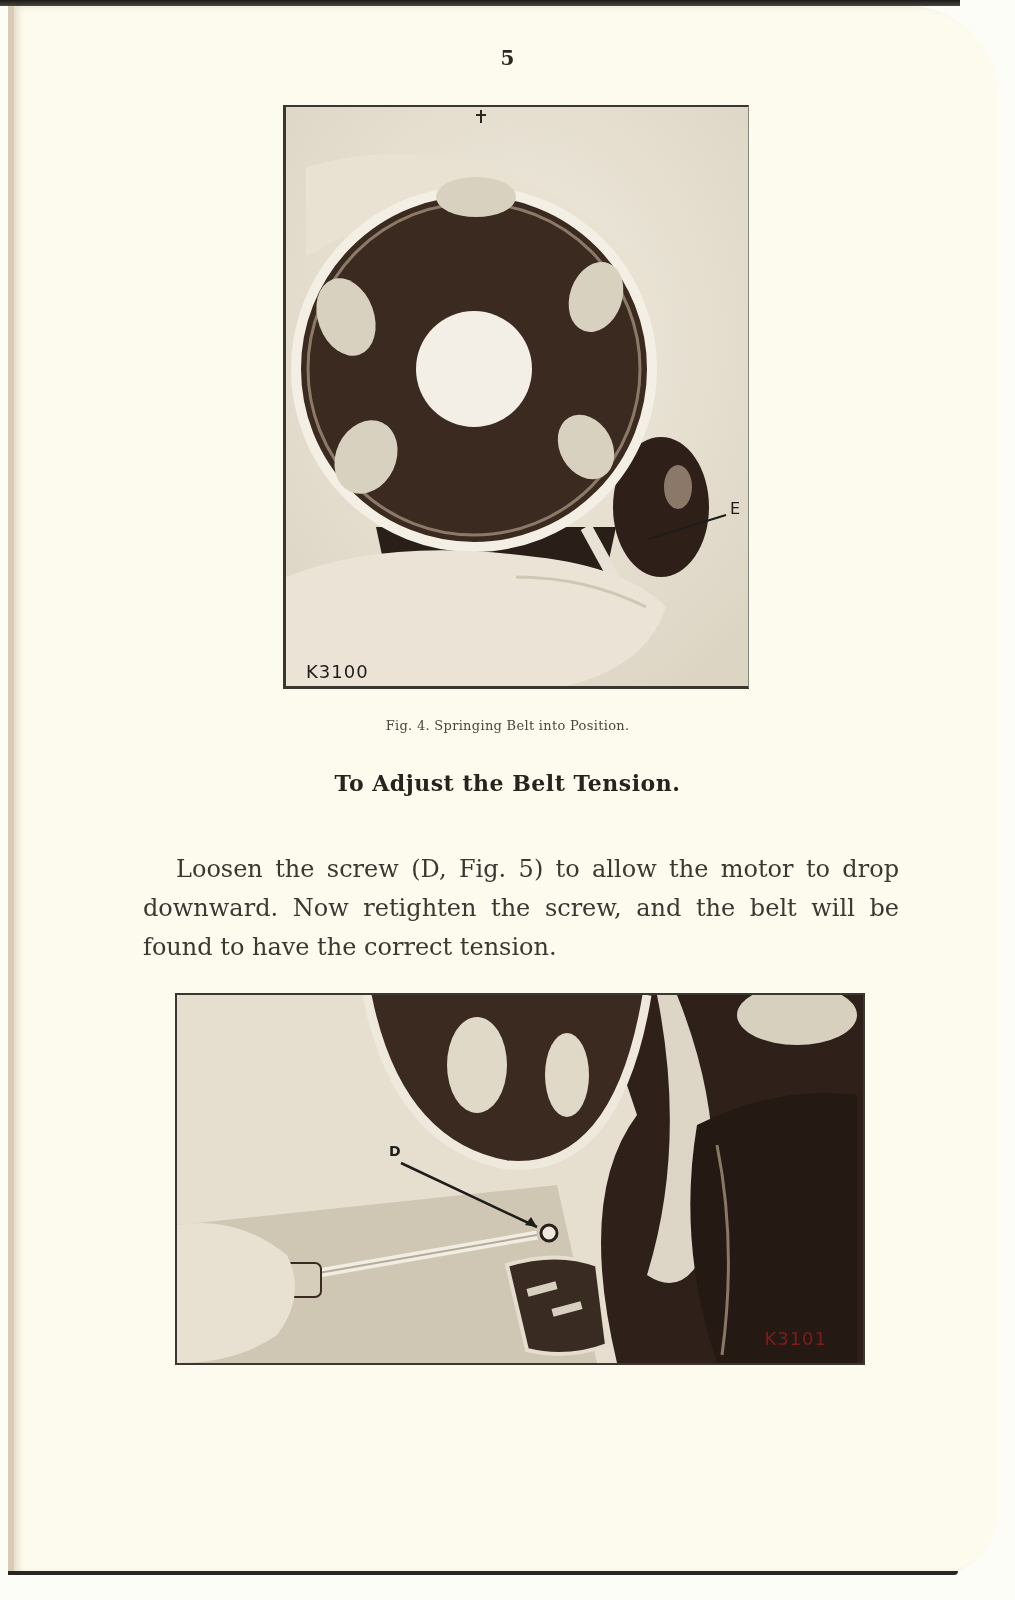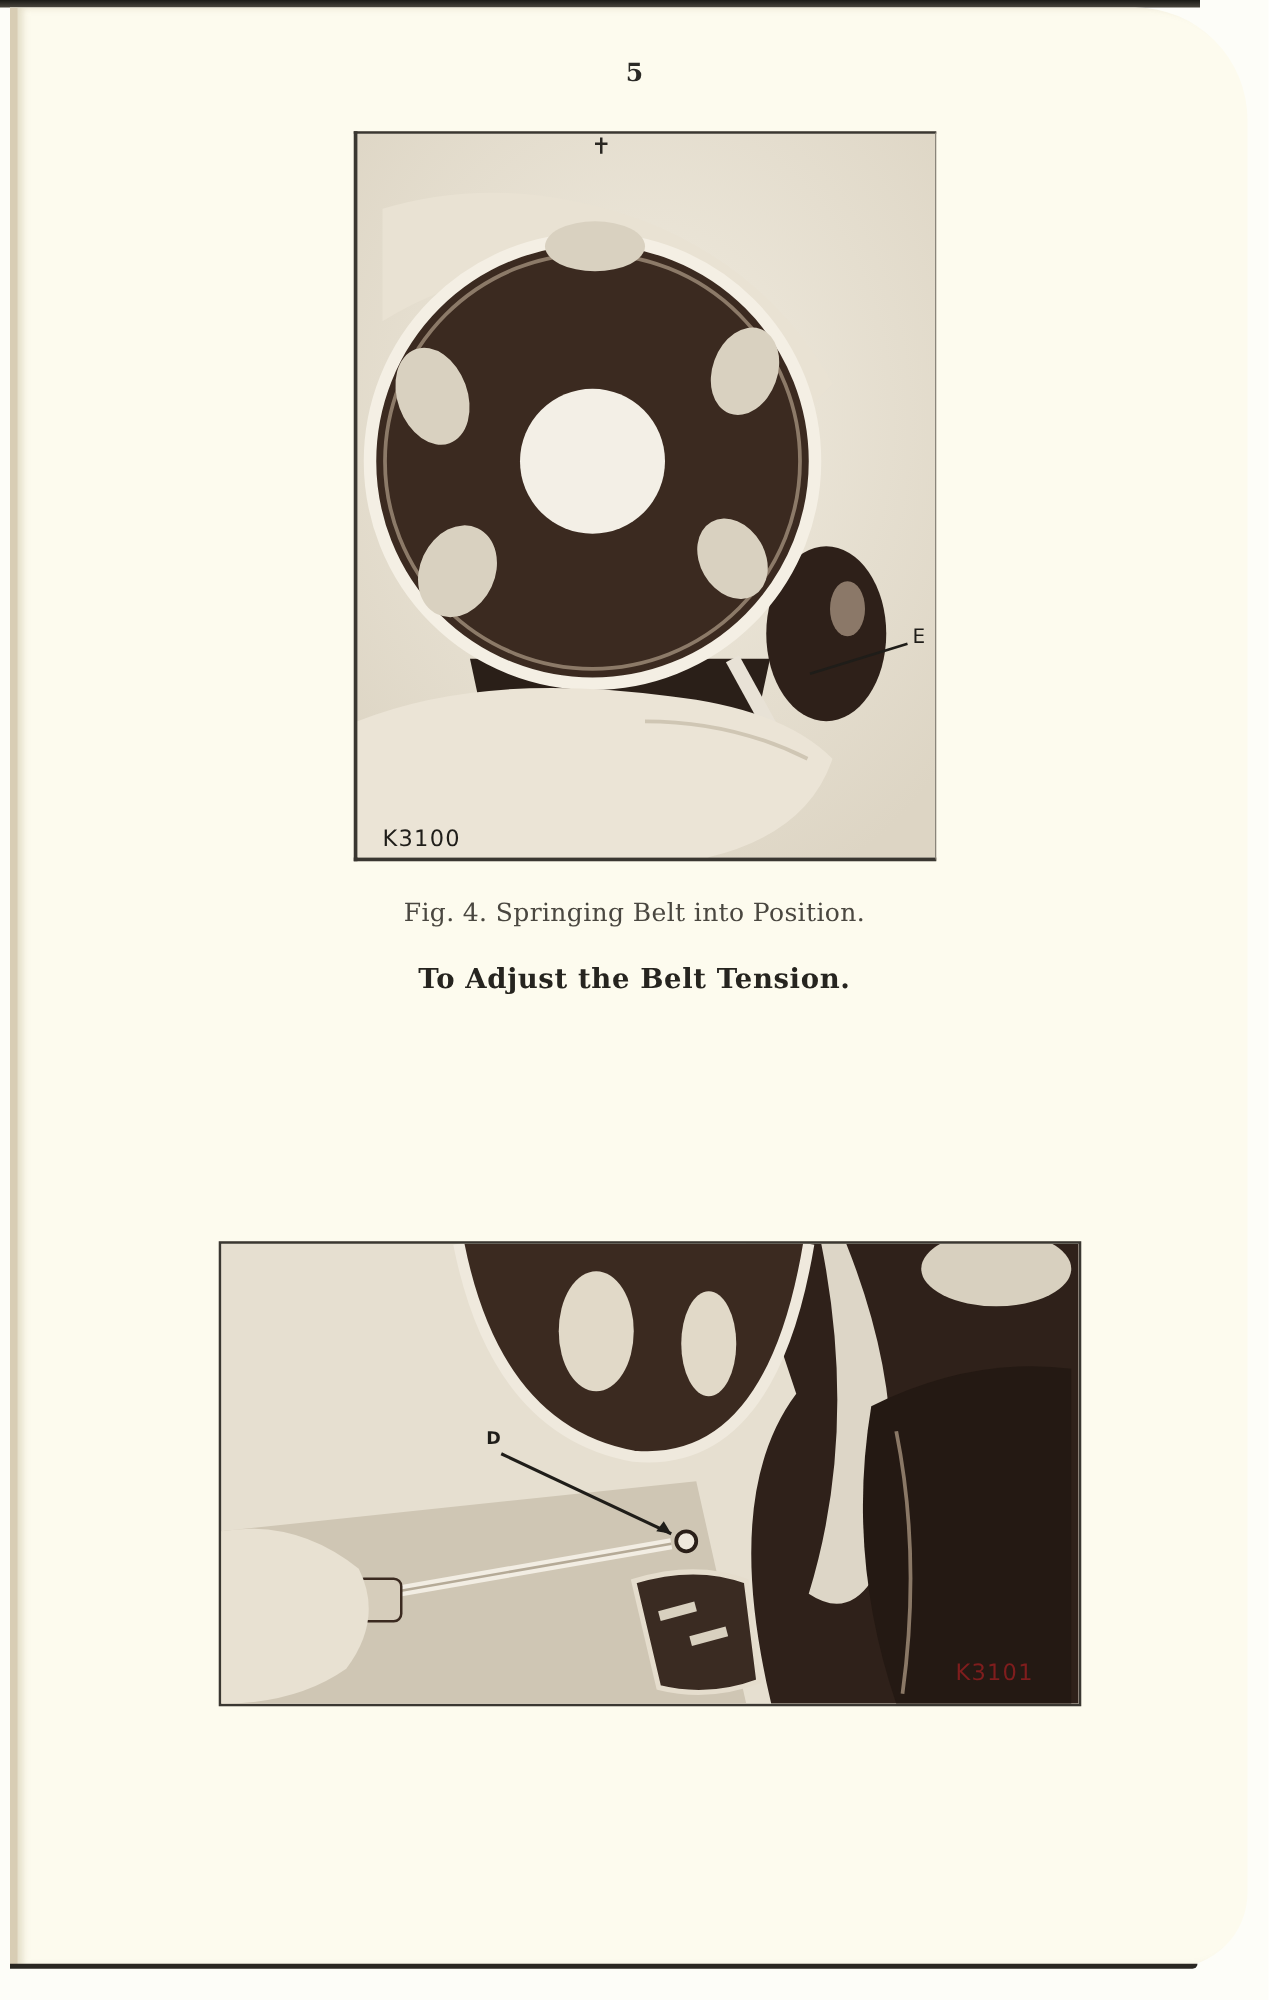--- a/index.html
+++ b/index.html
@@ -88,21 +88,21 @@
       position: absolute;
       font-family: "DejaVu Sans", sans-serif;
       font-size: 16px;
       color: #1f1d19;
     }
     .caption {
       position: absolute;
       left: 0; width: 1015px;
       text-align: center;
       font-family: "DejaVu Serif", serif;
-      font-size: 20px;
+      font-size: 13px;
       color: #4a4740;
       letter-spacing: 0.3px;
     }
     .cap4 { top: 718px; }
     .cap5 { top: 1386px; }
     .heading {
       position: absolute;
       left: 0; width: 1015px;
       top: 770px;
       text-align: center;
@@ -174,20 +174,21 @@
       <line x1="362" y1="432" x2="440" y2="408" stroke="#1f1d19" stroke-width="2"></line>
 
       <path d="M190 8 L200 8 M195 3 L195 16" stroke="#2a2722" stroke-width="2"></path>
     </svg>
     <span class="callout" style="left:444px; top:392px;">E</span>
     <span class="photo-label">K3100</span>
   </div>
   <div class="caption cap4">Fig. 4.   Springing Belt into Position.</div>
 
   <div class="heading">To Adjust the Belt Tension.</div>
+  <p class="body-text">Loosen the screw (D, Fig. 5) to allow the motor to drop downward. Now retighten the screw, and the belt will be found to have the correct tension.</p>
 
   <div class="figure fig5">
     <svg width="686" height="368" viewBox="0 0 686 368">
       <rect width="686" height="368" fill="#e6dfd0"></rect>
 
       <path d="M0 230 L380 190 L420 368 L0 368 Z" fill="#cfc6b4"></path>
 
       <path d="M420 0 L686 0 L686 368 L440 368 Q400 200 460 120 Z" fill="#2f211a"></path>
 
       <path d="M190 0 Q220 150 330 170 Q440 180 470 0 Z" fill="#3b2a20"></path>

